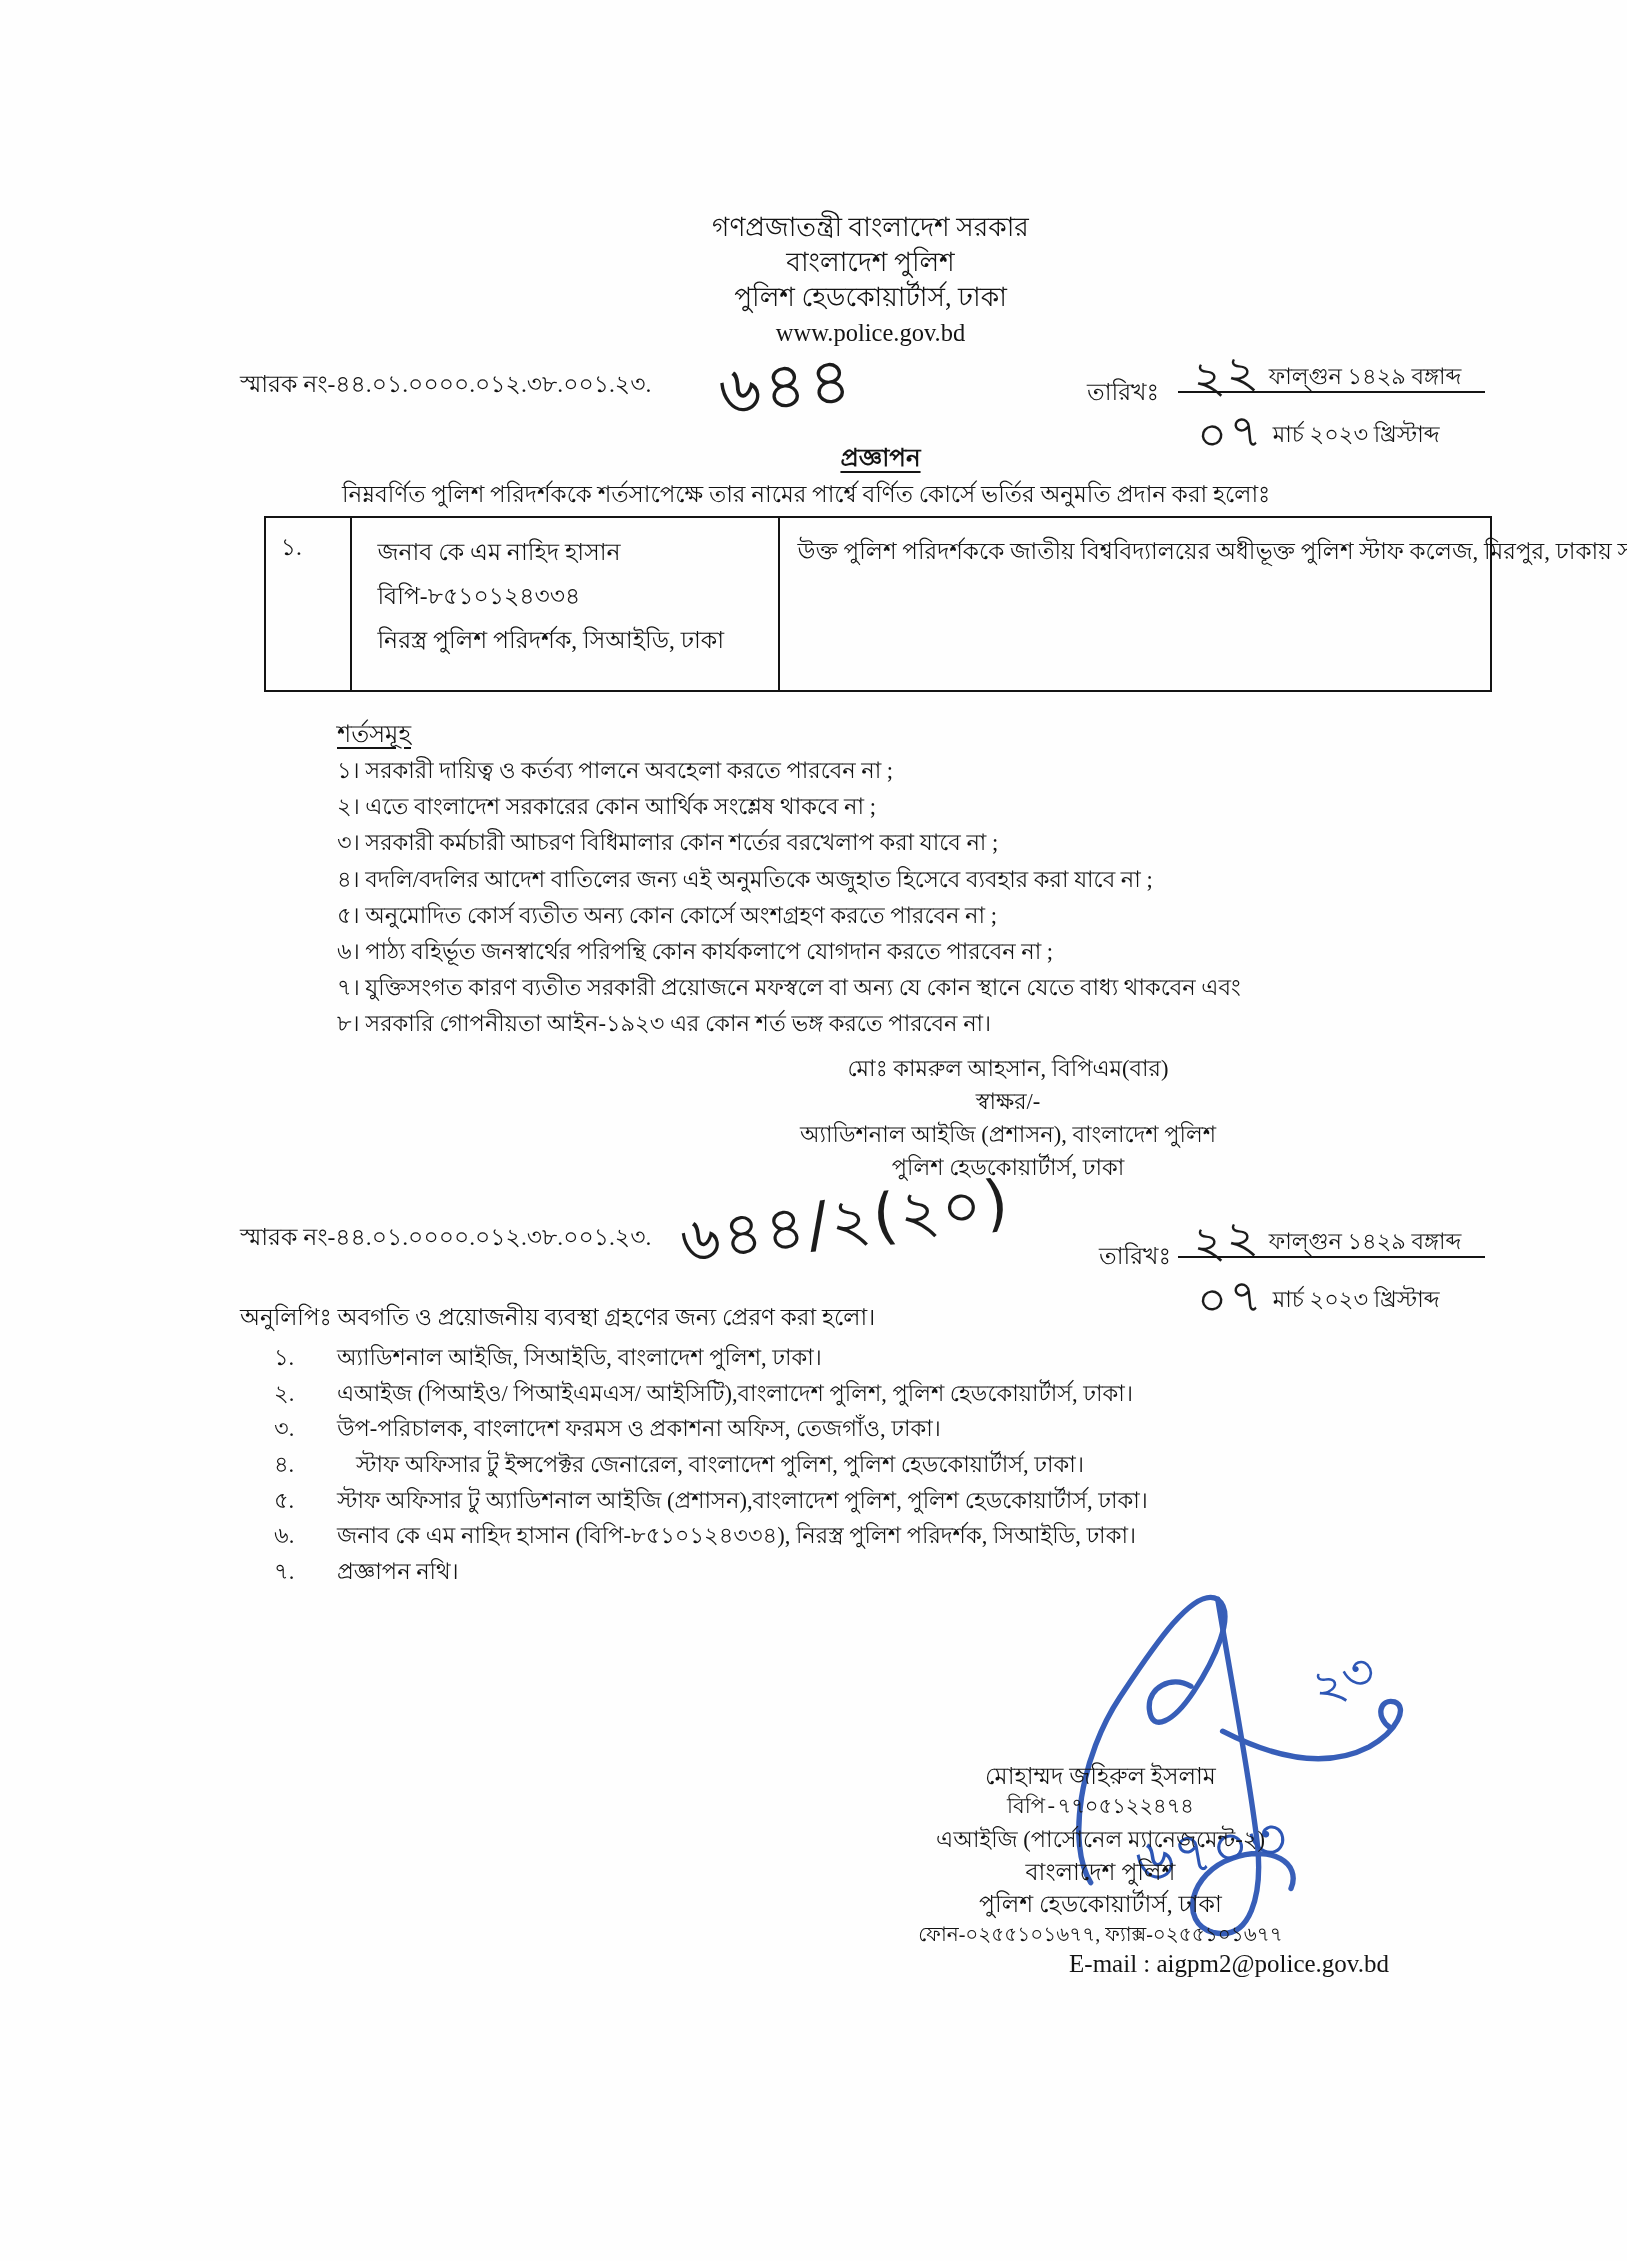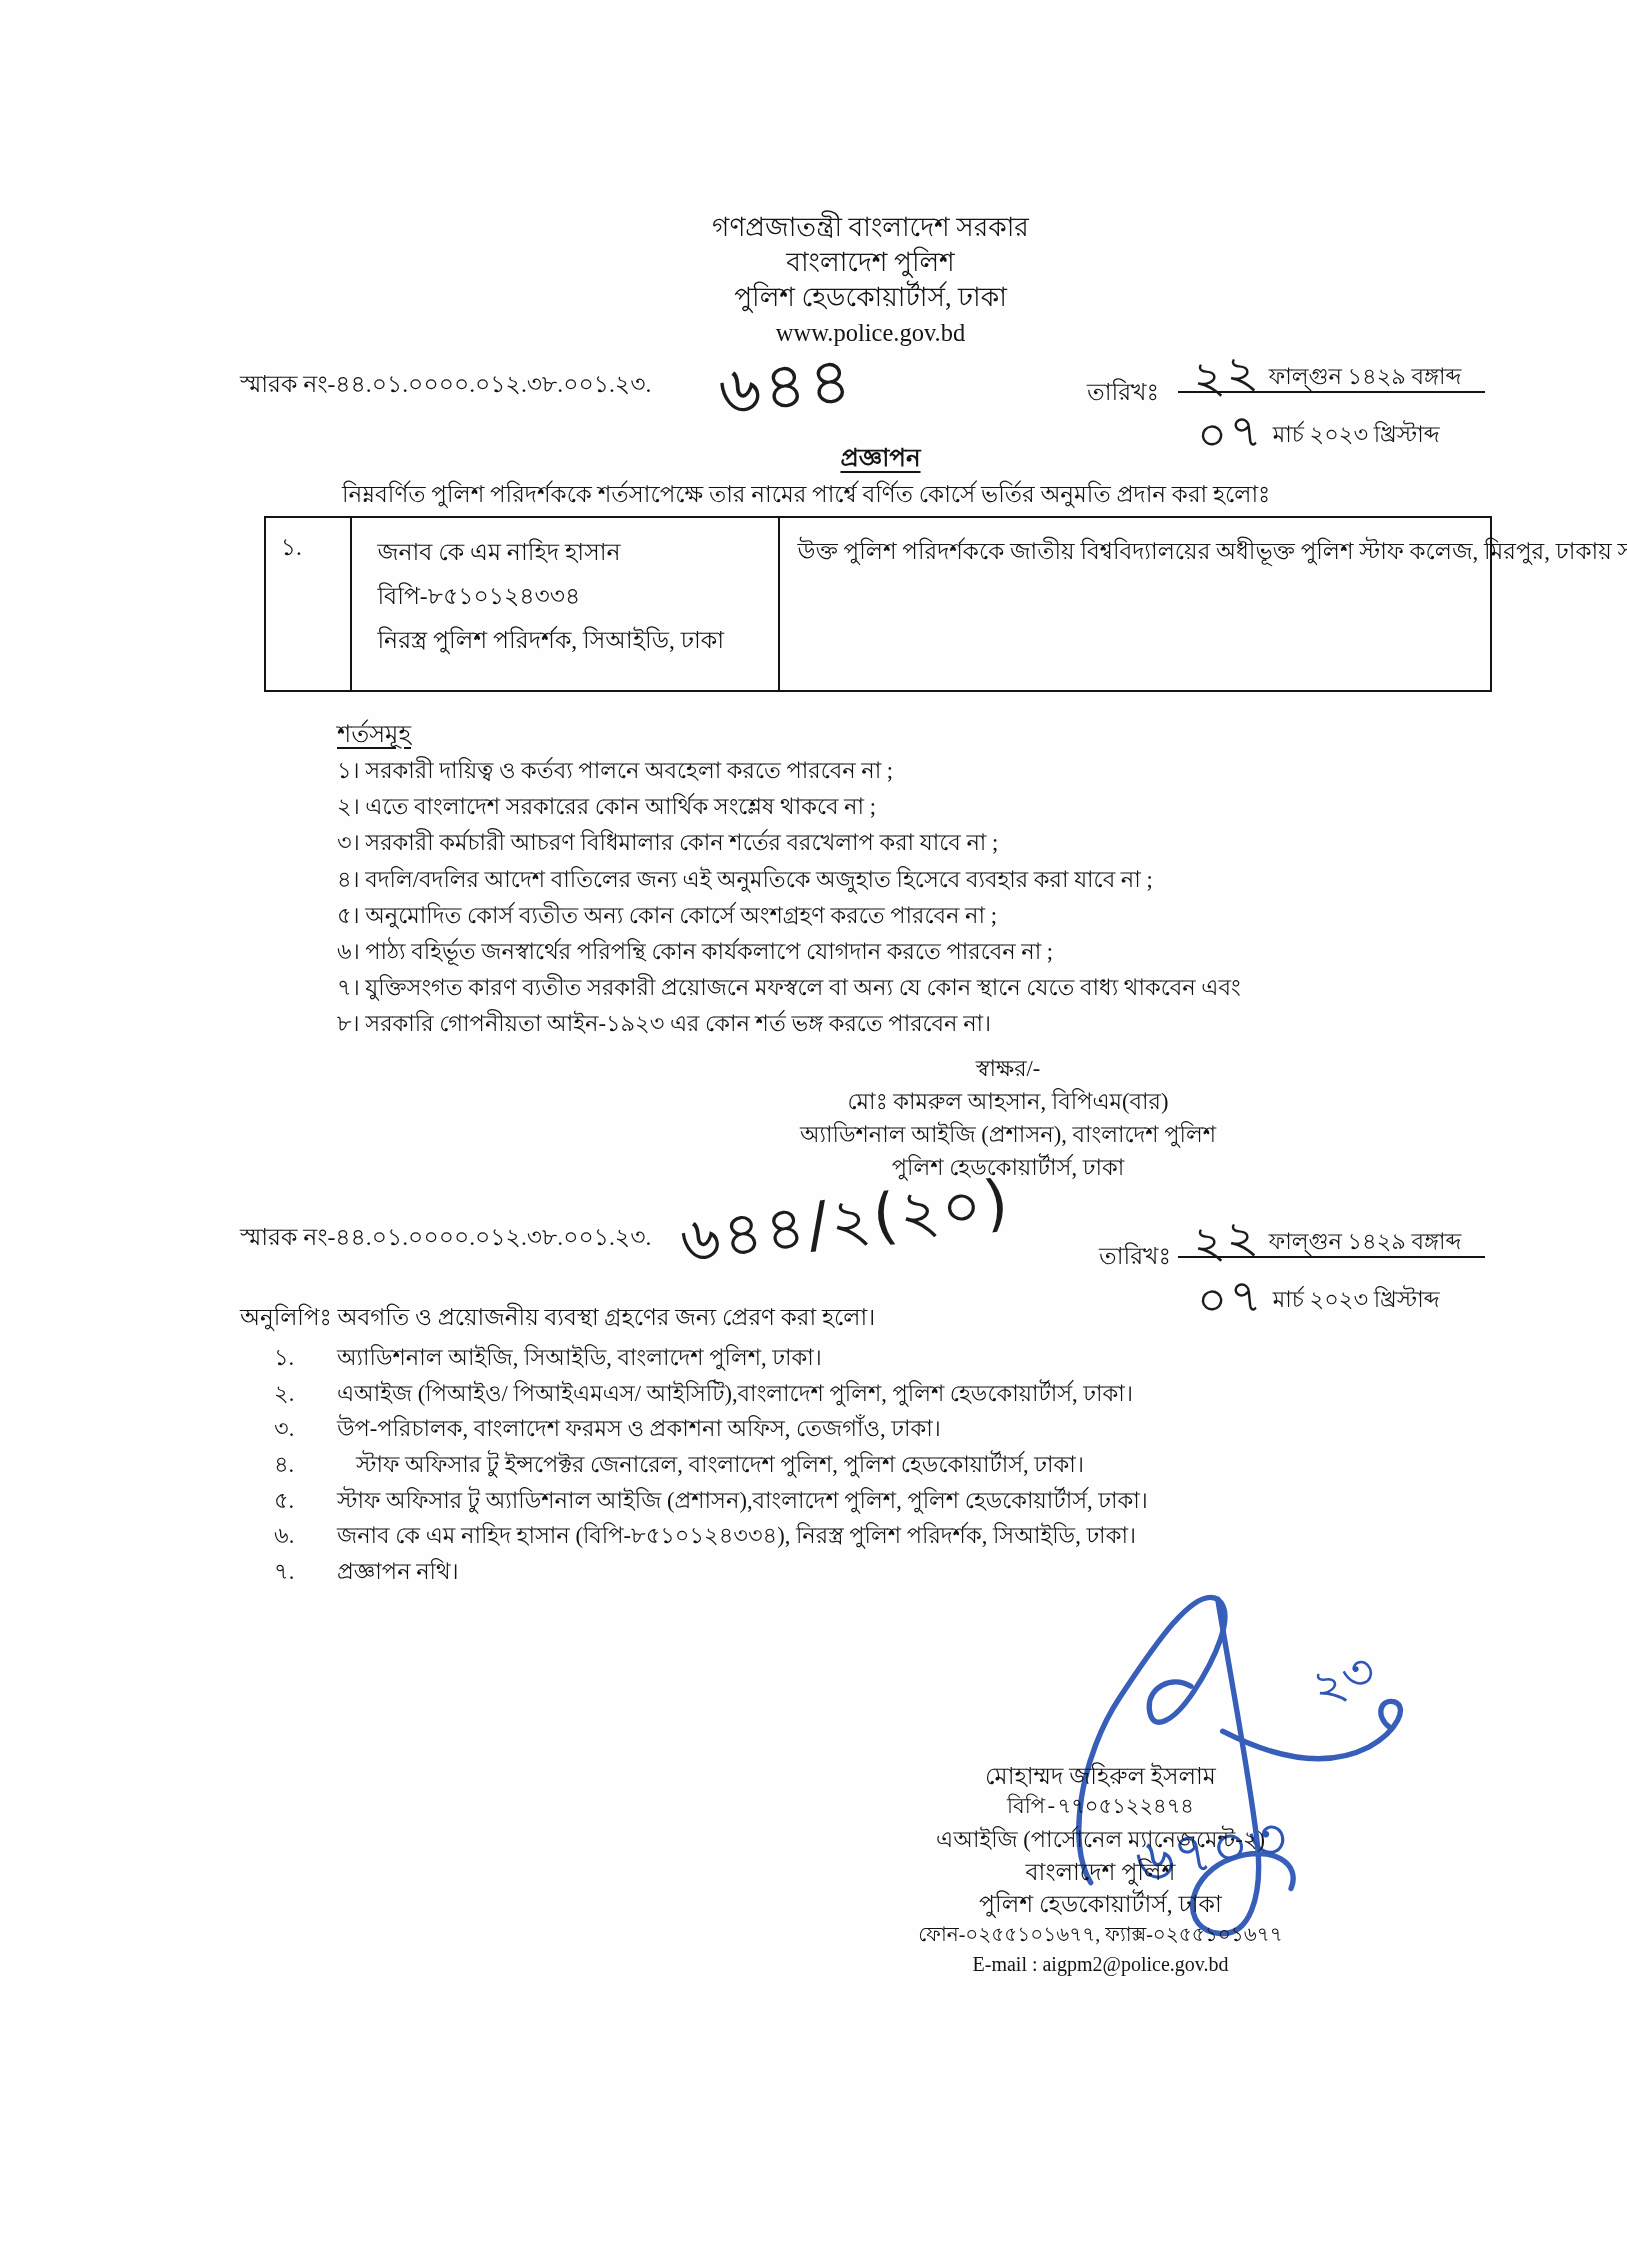--- a/index.html
+++ b/index.html
@@ -72,22 +72,22 @@
   <div class="abs body-t" style="left:337px; top:753px;">১। সরকারী দায়িত্ব ও কর্তব্য পালনে অবহেলা করতে পারবেন না ;</div>
   <div class="abs body-t" style="left:337px; top:789px;">২। এতে বাংলাদেশ সরকারের কোন আর্থিক সংশ্লেষ থাকবে না ;</div>
   <div class="abs body-t" style="left:337px; top:825px;">৩। সরকারী কর্মচারী আচরণ বিধিমালার কোন শর্তের বরখেলাপ করা যাবে না ;</div>
   <div class="abs body-t" style="left:337px; top:862px;">৪। বদলি/বদলির আদেশ বাতিলের জন্য এই অনুমতিকে অজুহাত হিসেবে ব্যবহার করা যাবে না ;</div>
   <div class="abs body-t" style="left:337px; top:898px;">৫। অনুমোদিত কোর্স ব্যতীত অন্য কোন কোর্সে অংশগ্রহণ করতে পারবেন না ;</div>
   <div class="abs body-t" style="left:337px; top:934px;text-align:right;">৬। পাঠ্য বহির্ভূত জনস্বার্থের পরিপন্থি কোন কার্যকলাপে যোগদান করতে পারবেন না ;</div>
   <div class="abs body-t" style="left:337px; top:970px;">৭। যুক্তিসংগত কারণ ব্যতীত সরকারী প্রয়োজনে মফস্বলে বা অন্য যে কোন স্থানে যেতে বাধ্য থাকবেন এবং</div>
   <div class="abs body-t" style="left:337px; top:1006px;">৮। সরকারি গোপনীয়তা আইন-১৯২৩ এর কোন শর্ত ভঙ্গ করতে পারবেন না।</div>
 
   <div class="abs center" style="left:734px; top:1052px; width:548px; line-height:33px; font-size:22.5px;">
+    <div>মোঃ কামরুল আহসান, বিপিএম(বার)</div>
     <div>স্বাক্ষর/-</div>
-    <div>মোঃ কামরুল আহসান, বিপিএম(বার)</div>
     <div>অ্যাডিশনাল আইজি (প্রশাসন), বাংলাদেশ পুলিশ</div>
     <div>পুলিশ হেডকোয়ার্টার্স, ঢাকা</div>
   </div>
 
   <div class="abs" style="left:240px; top:1219px; font-size:23.5px;">স্মারক নং-৪৪.০১.০০০০.০১২.৩৮.০০১.২৩.</div>
   <div class="abs hw" style="left:680px; top:1174px; font-size:61px; transform:rotate(-7deg);">৬৪৪/২(২০)</div>
 
   <div class="abs" style="left:1099px; top:1238px; font-size:23.5px;">তারিখঃ</div>
   <div class="abs frac-row" style="left:1193px; top:1204px;">
     <span class="hw" style="font-size:47px; transform:rotate(-9deg); display:inline-block;">২২</span>
@@ -126,17 +126,17 @@
     <text x="700" y="280" font-size="100" fill="#2d56b5" font-family="DejaVu Sans, sans-serif" transform="rotate(-22 700 280)">২৩</text>
   </svg>
 
   <div class="abs center" style="left:812px; top:1760px; width:577px;">
     <div style="font-size:23.5px; line-height:32px;">মোহাম্মদ জহিরুল ইসলাম</div>
     <div style="font-size:21px; line-height:32px;font-family:Liberation Mono, monospace;">বিপি-৭৭০৫১২২৪৭৪</div>
     <div style="font-size:22.5px; line-height:32px;">এআইজি (পার্সোনেল ম্যানেজমেন্ট-২)</div>
     <div style="font-size:23.5px; line-height:32px;">বাংলাদেশ পুলিশ</div>
     <div style="font-size:23.5px; line-height:32px;">পুলিশ হেডকোয়ার্টার্স, ঢাকা</div>
     <div style="font-size:20px; line-height:29px;">ফোন-০২৫৫১০১৬৭৭, ফ্যাক্স-০২৫৫১০১৬৭৭</div>
-    <div style="font-size:20px; line-height:30px;">E-mail : aigpm2@police.gov.bd</div>
+    <div style="font-size:25px; line-height:30px;text-align:right;">E-mail : aigpm2@police.gov.bd</div>
   </div>
 
 </div>
 
 
 </body></html>

